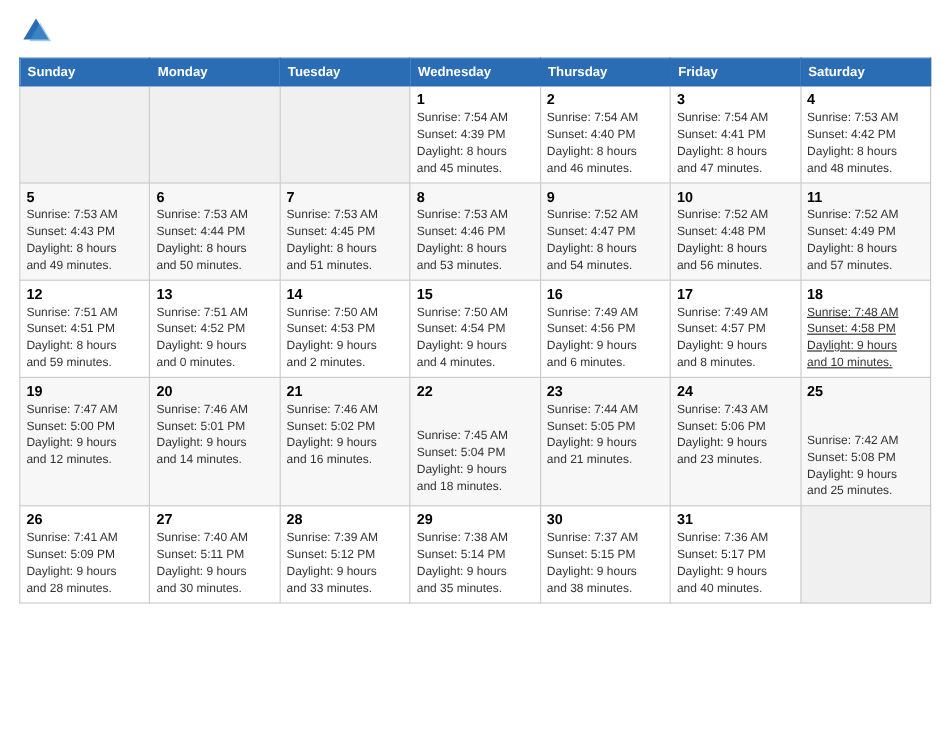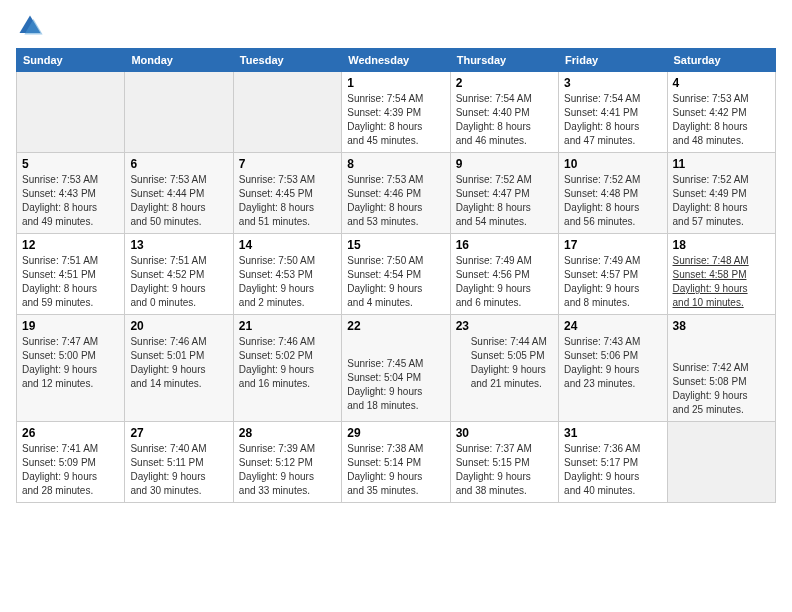--- a/index.html
+++ b/index.html
@@ -284,34 +284,34 @@
           </td>
           <td>
             <span class="day-number">22</span>
             <div class="day-info" style="white-space: pre-line; margin-top: 24px;">Sunrise: 7:45 AM
 Sunset: 5:04 PM
 Daylight: 9 hours
 and 18 minutes.</div>
           </td>
           <td>
             <span class="day-number">23</span>
-            <div class="day-info" style="white-space: pre-line; margin-left: 15px;">Sunrise: 7:44 AM
+            <div class="day-info" style="white-space: pre-line;">Sunrise: 7:44 AM
 Sunset: 5:05 PM
 Daylight: 9 hours
 and 21 minutes.</div>
           </td>
           <td>
             <span class="day-number">24</span>
             <div class="day-info" style="white-space: pre-line;">Sunrise: 7:43 AM
 Sunset: 5:06 PM
 Daylight: 9 hours
 and 23 minutes.</div>
           </td>
           <td>
-            <span class="day-number">38</span>
+            <span class="day-number">25</span>
             <div class="day-info" style="white-space: pre-line; margin-top: 28px;">Sunrise: 7:42 AM
 Sunset: 5:08 PM
 Daylight: 9 hours
 and 25 minutes.</div>
           </td>
         </tr>
         <tr>
           <td>
             <span class="day-number">26</span>
             <div class="day-info" style="white-space: pre-line;">Sunrise: 7:41 AM

